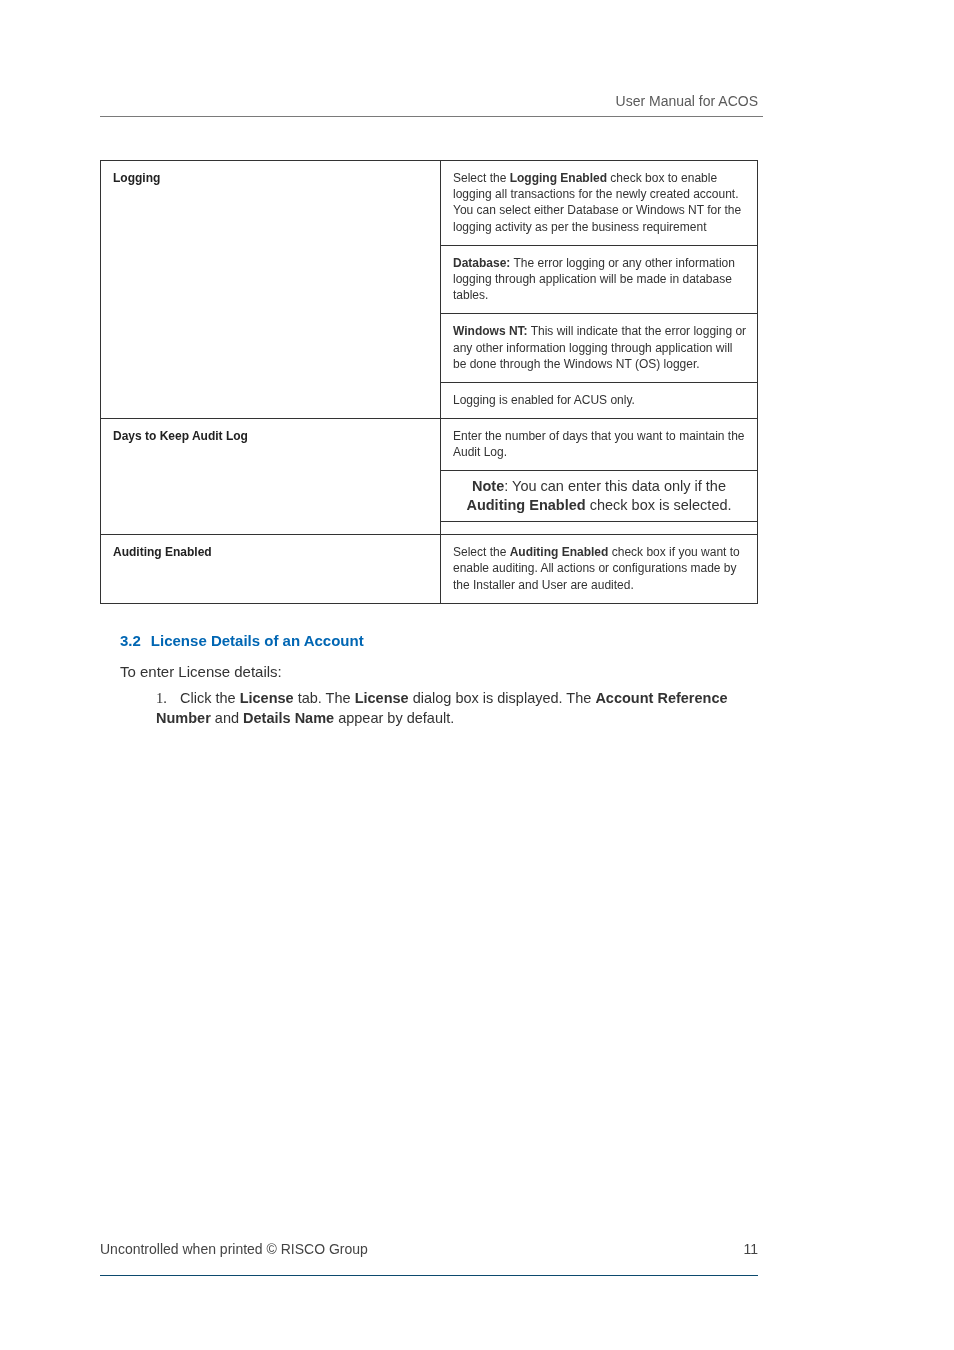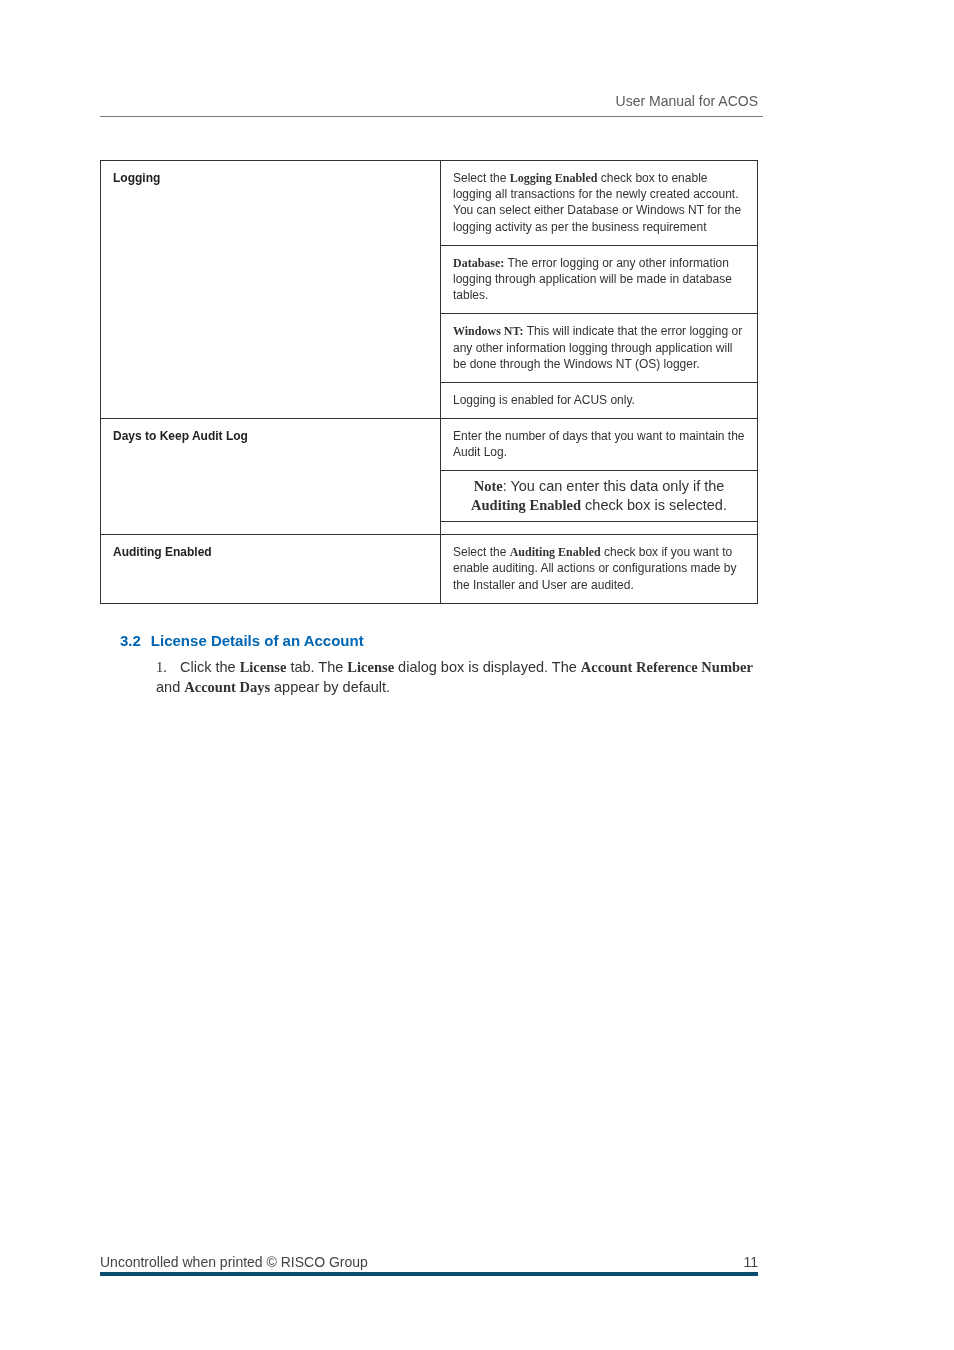--- a/index.html
+++ b/index.html
@@ -99,28 +99,28 @@
   .step-list .marker {
     display: inline-block;
     width: 24px;
     font-family: "Times New Roman", serif;
   }
   .footer {
     position: absolute;
     bottom: 74px;
     left: 100px;
     right: 90px;
-    border-bottom: 4px solid #0c4a6e;
+    border-bottom: 1px solid #0c4a6e;
     display: flex;
     justify-content: space-between;
     font-size: 14px;
     color: #444;
-    padding-bottom: 2px;
+    padding-bottom: 18px;
   }
-  .bold { font-weight: 700; font-family: Liberation Serif, serif; }
+  .bold { font-weight: 700; }
 </style>
 </head>
 <body>
 
 <div class="page">
 
   <div class="header-title">User Manual for ACOS</div>
   <div class="header-band"></div>
 
   <div class="main">
@@ -174,23 +174,24 @@
             </td>
       </tr>
     </tbody>
       </table>
 
     <div class="section-heading">
       <span class="num">3.2</span><span>License Details of an Account</span>
     </div>
 
 
+    <div class="body-para2">To enter License details:</div>
 
     <div class="step-list">
-      <span class="marker">1.</span><span>Click the <span class="bold">License</span> tab. The <span class="bold">License</span> dialog box is displayed. The <span class="bold">Account Reference Number</span> and <span class="bold">Account Days</span> appear by default.</span>
+      <span class="marker">1.</span><span>Click the <span class="bold">License</span> tab. The <span class="bold">License</span> dialog box is displayed. The <span class="bold">Account Reference Number</span> and <span class="bold">Details Name</span> appear by default.</span>
     </div>
 
   </div>
 
   <div class="footer">
     <span>Uncontrolled when printed © RISCO Group</span>
     <span>11</span>
   </div>
 
 </div>

